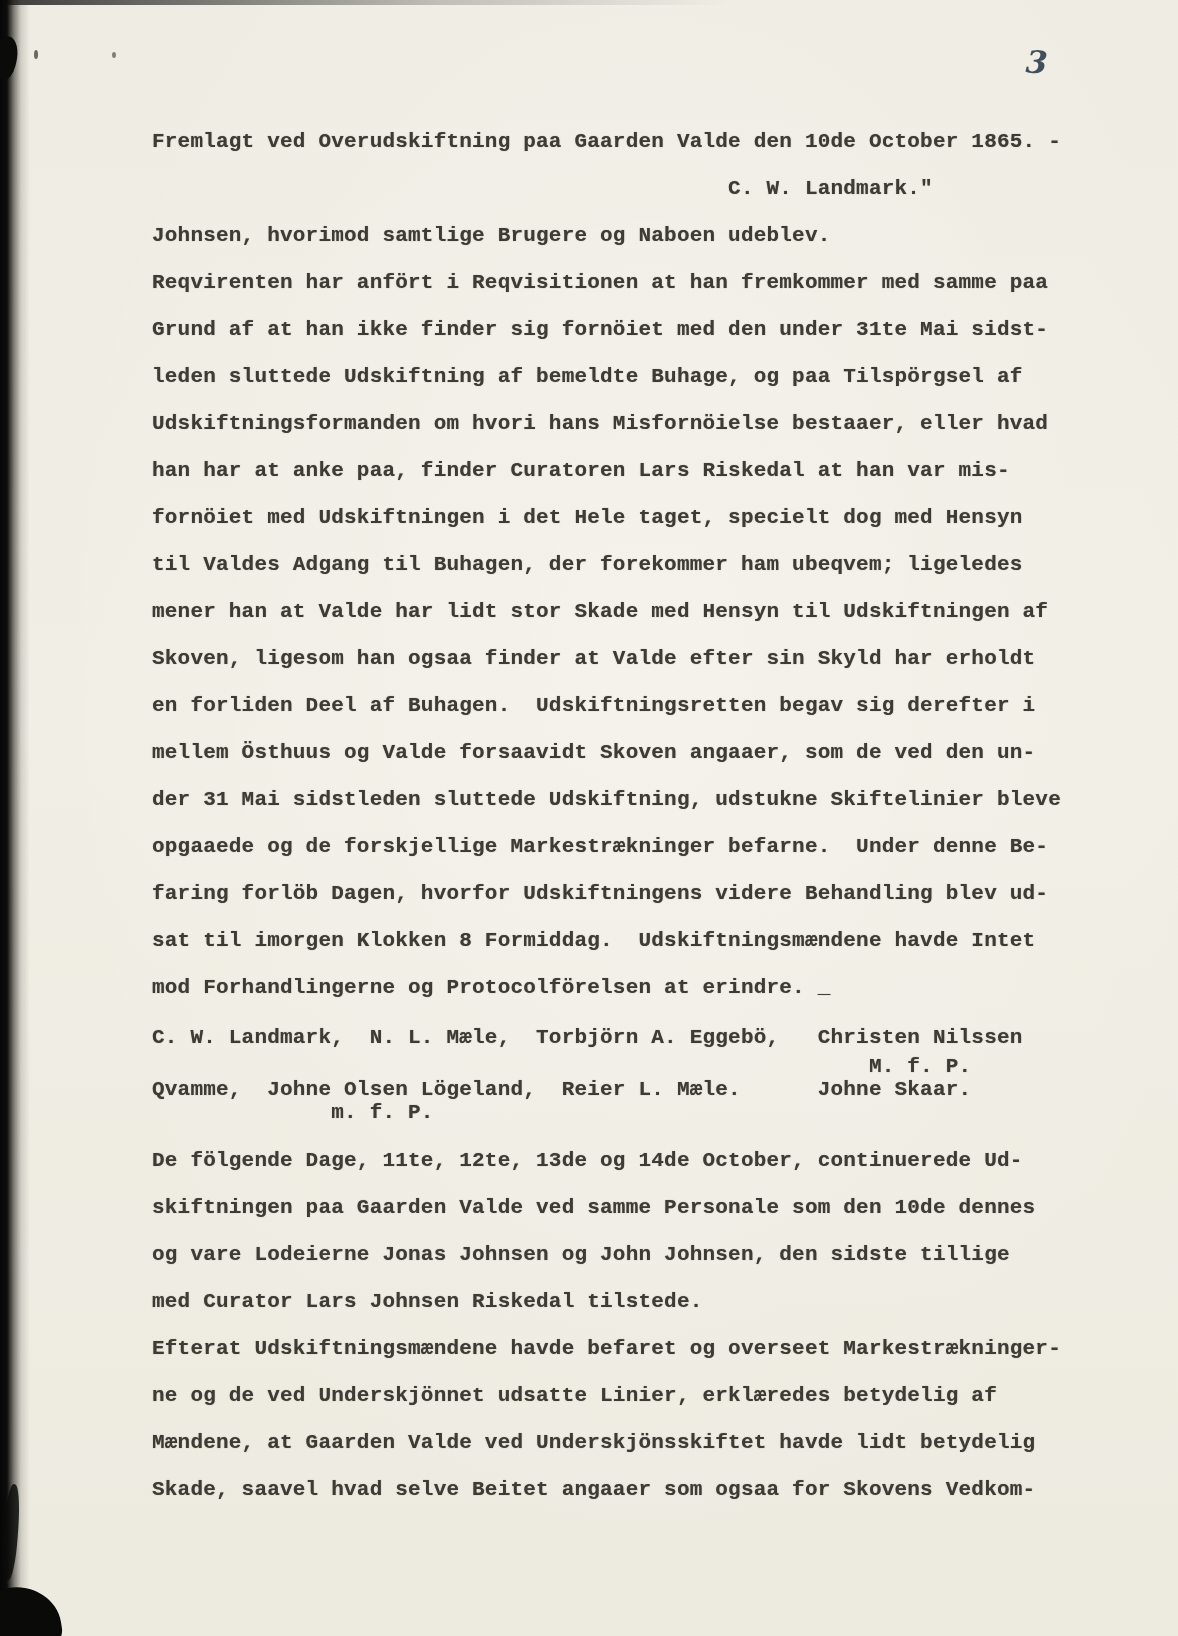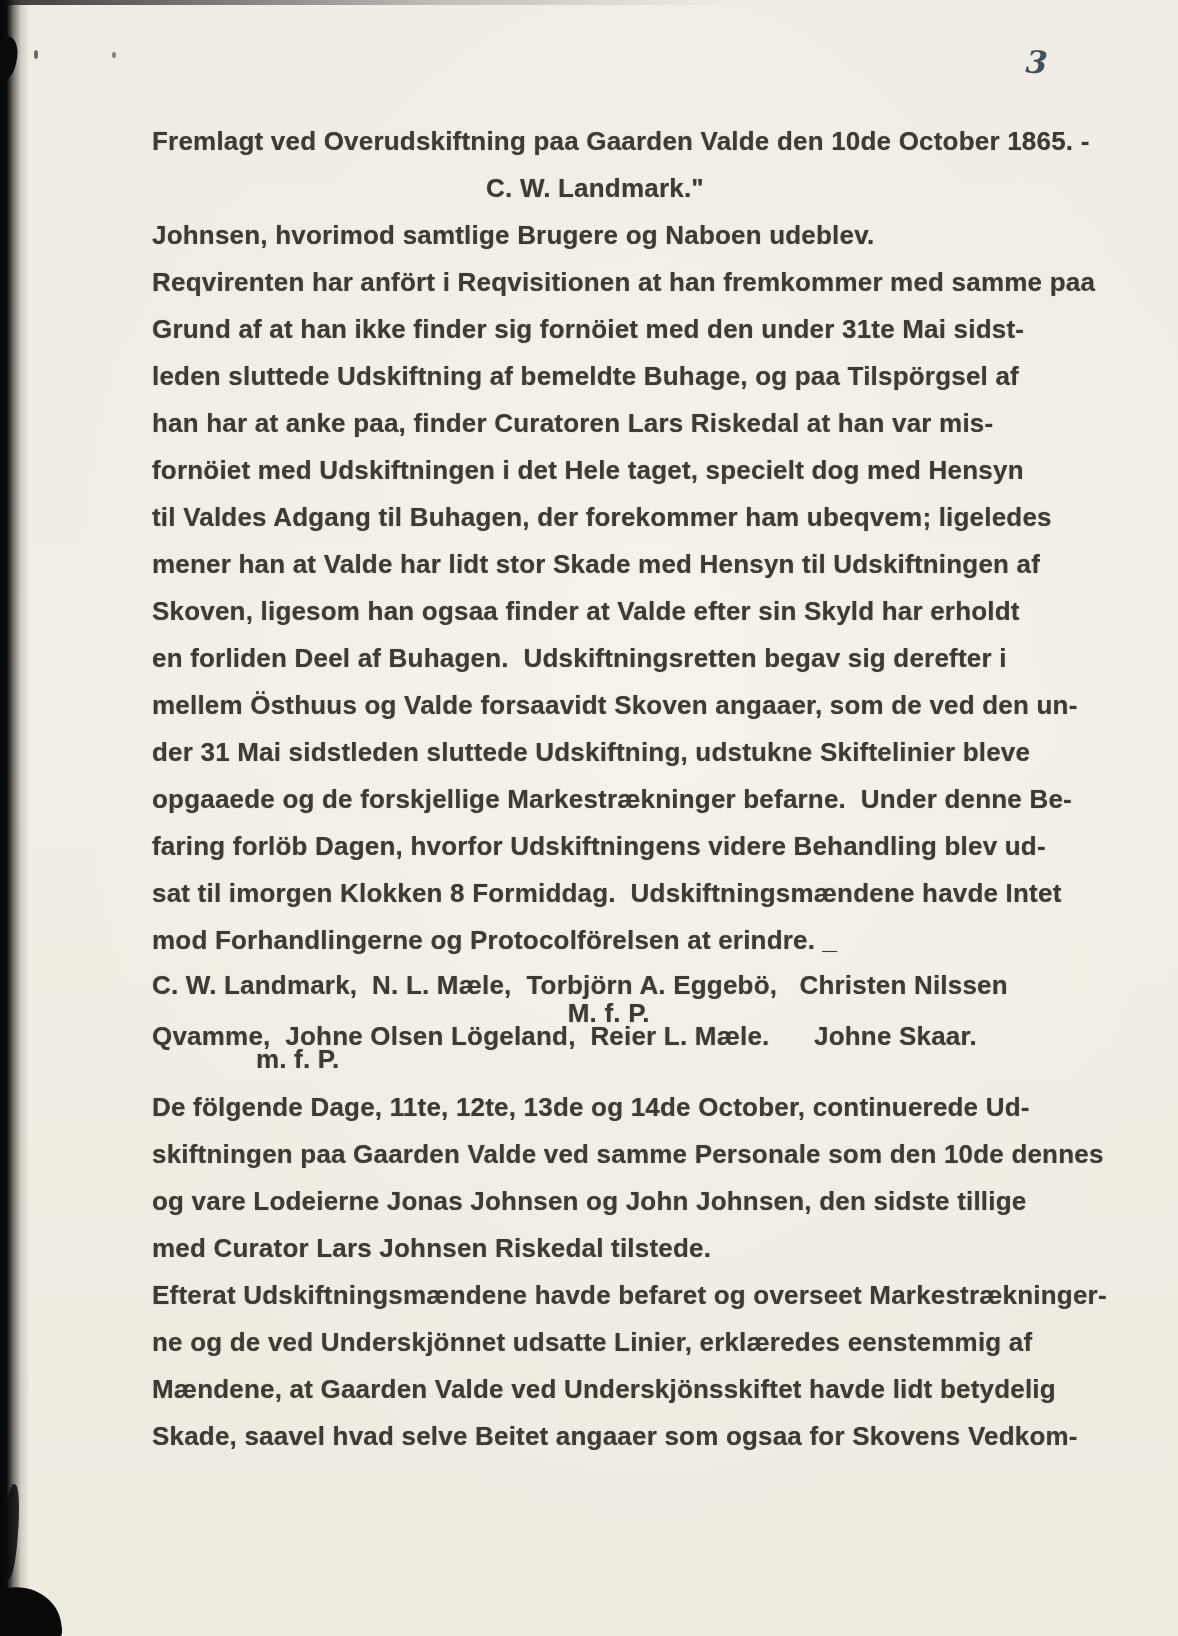--- a/index.html
+++ b/index.html
@@ -86,30 +86,30 @@
     transform: rotate(4deg);
   }
   
   .text-block {
     position: absolute;
     left: 152px; top: 118px;
     width: 950px;
   }
   .line {
     white-space: pre;
-    font-family: Liberation Sans, sans-serif;
-    font-size: 26px;
+    font-family: Liberation Mono, monospace;
+    font-size: 21px;
     font-weight: 700;
     line-height: 47px;
     color: #3e3b35;
     letter-spacing: 0.2px;
     text-shadow: 0 0 1px rgba(62,59,53,0.55);
   }
   .line.para-gap { margin-top: 13px; }
-  .line.sig-main { line-height: 34px; margin-top: 4px; }
+  .line.sig-main { line-height: 34px; margin-top: 10px; }
   .line.sig-sub  { line-height: 23px; }
 </style>
 </head>
 <body>
 
 <div class="page">
   <div class="top-edge"></div>
   <div class="left-edge"></div>
   <div class="blob-top-left"></div>
   <div class="speck-1"></div>
@@ -119,20 +119,21 @@
 
   <div class="page-number">3</div>
 
   <div class="text-block">
       <div class="line normal">Fremlagt ved Overudskiftning paa Gaarden Valde den 10de October 1865. -</div>
       <div class="line normal">                                             C. W. Landmark."</div>
       <div class="line normal">Johnsen, hvorimod samtlige Brugere og Naboen udeblev.</div>
       <div class="line normal">Reqvirenten har anfört i Reqvisitionen at han fremkommer med samme paa</div>
       <div class="line normal">Grund af at han ikke finder sig fornöiet med den under 31te Mai sidst-</div>
       <div class="line normal">leden sluttede Udskiftning af bemeldte Buhage, og paa Tilspörgsel af</div>
+      <div class="line normal">Udskiftningsformanden om hvori hans Misfornöielse bestaaer, eller hvad</div>
       <div class="line normal">han har at anke paa, finder Curatoren Lars Riskedal at han var mis-</div>
       <div class="line normal">fornöiet med Udskiftningen i det Hele taget, specielt dog med Hensyn</div>
       <div class="line normal">til Valdes Adgang til Buhagen, der forekommer ham ubeqvem; ligeledes</div>
       <div class="line normal">mener han at Valde har lidt stor Skade med Hensyn til Udskiftningen af</div>
       <div class="line normal">Skoven, ligesom han ogsaa finder at Valde efter sin Skyld har erholdt</div>
       <div class="line normal">en forliden Deel af Buhagen.  Udskiftningsretten begav sig derefter i</div>
       <div class="line normal">mellem Östhuus og Valde forsaavidt Skoven angaaer, som de ved den un-</div>
       <div class="line normal">der 31 Mai sidstleden sluttede Udskiftning, udstukne Skiftelinier bleve</div>
       <div class="line normal">opgaaede og de forskjellige Markestrækninger befarne.  Under denne Be-</div>
       <div class="line normal">faring forlöb Dagen, hvorfor Udskiftningens videre Behandling blev ud-</div>
@@ -140,17 +141,17 @@
       <div class="line normal">mod Forhandlingerne og Protocolförelsen at erindre. _</div>
       <div class="line sig-main">C. W. Landmark,  N. L. Mæle,  Torbjörn A. Eggebö,   Christen Nilssen</div>
       <div class="line sig-sub">                                                        M. f. P.</div>
       <div class="line sig-sub">Qvamme,  Johne Olsen Lögeland,  Reier L. Mæle.      Johne Skaar.</div>
       <div class="line sig-sub">              m. f. P.</div>
       <div class="line para-gap">De fölgende Dage, 11te, 12te, 13de og 14de October, continuerede Ud-</div>
       <div class="line normal">skiftningen paa Gaarden Valde ved samme Personale som den 10de dennes</div>
       <div class="line normal">og vare Lodeierne Jonas Johnsen og John Johnsen, den sidste tillige</div>
       <div class="line normal">med Curator Lars Johnsen Riskedal tilstede.</div>
       <div class="line normal">Efterat Udskiftningsmændene havde befaret og overseet Markestrækninger-</div>
-      <div class="line normal">ne og de ved Underskjönnet udsatte Linier, erklæredes eenstemmig af</div>
+      <div class="line normal">ne og de ved Underskjönnet udsatte Linier, erklæredes betydelig af</div>
       <div class="line normal">Mændene, at Gaarden Valde ved Underskjönsskiftet havde lidt betydelig</div>
       <div class="line normal">Skade, saavel hvad selve Beitet angaaer som ogsaa for Skovens Vedkom-</div>
     </div>
 </div>
 
 </body></html>

